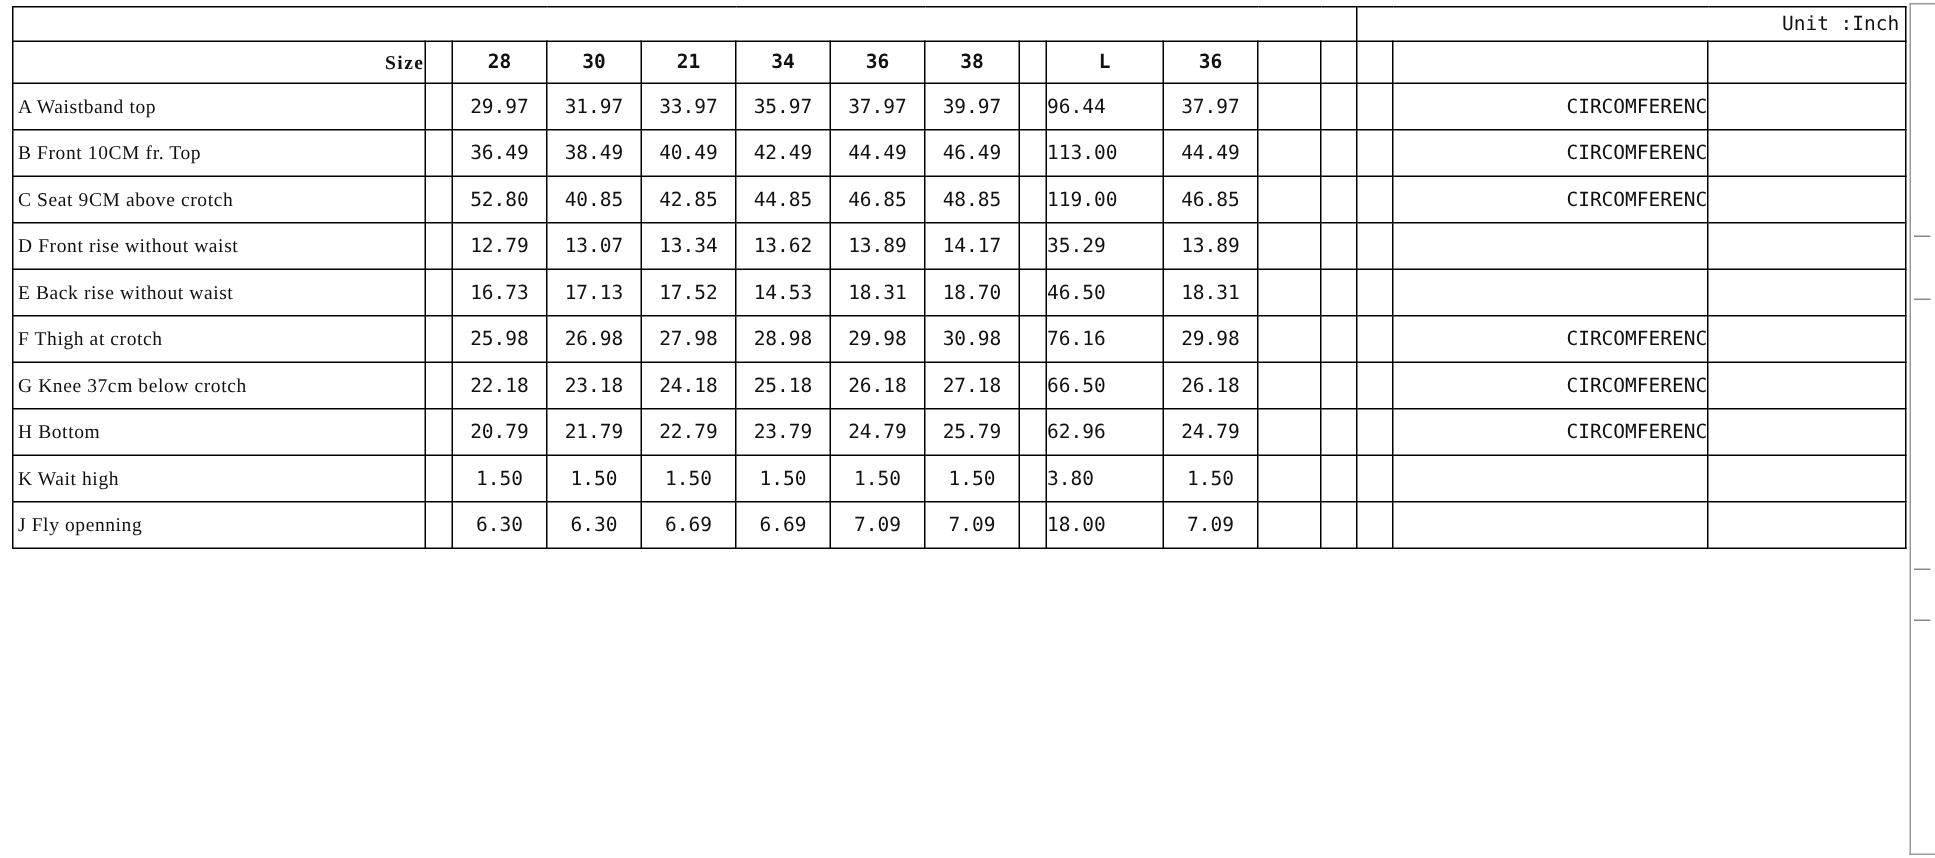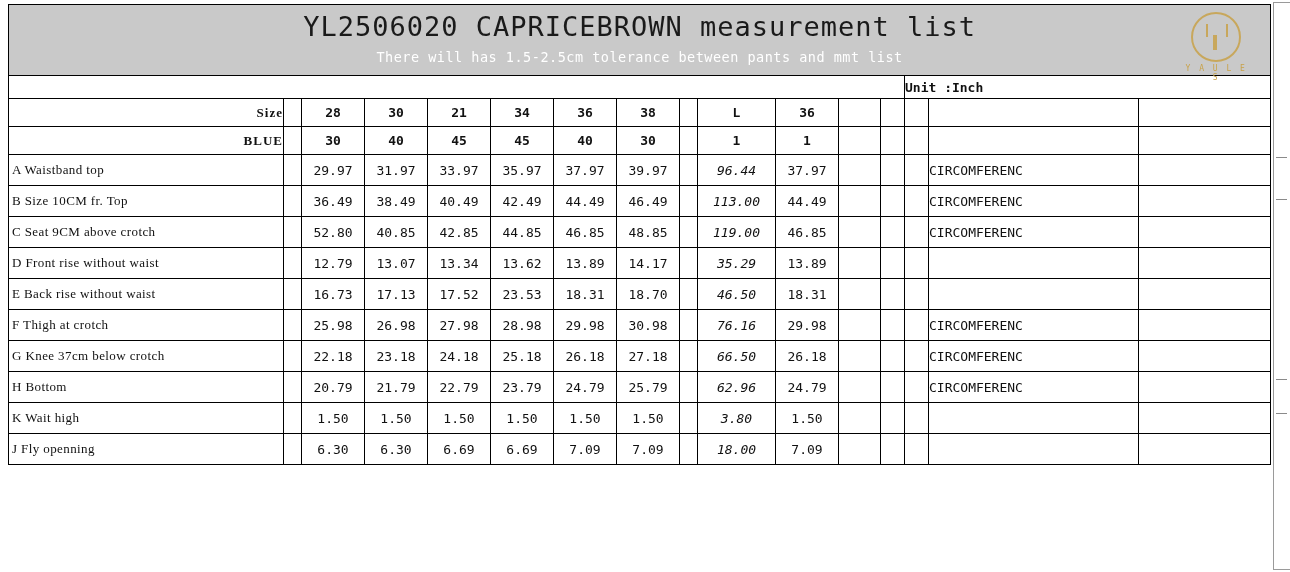--- a/index.html
+++ b/index.html
@@ -98,23 +98,23 @@
   .logo-text {
     font-family: "DejaVu Sans Mono", monospace;
     font-size: 8px;
     letter-spacing: 2px;
     color: #c8a24a;
     margin-top: 2px;
   }
 
   
   .unit-cell {
-    text-align: left;
-    font-family: "DejaVu Sans Mono", monospace;
-    font-weight: bold;
+    text-align: right;
+    font-family: "DejaVu Sans Mono", monospace;
+    font-weight: normal;
     font-size: 14px;
     padding-right: 4px !important;
     height: 22px;
     margin-top: 14px;
   }
 
   
   .hdr {
     text-align: right;
     font-weight: bold;
@@ -143,29 +143,28 @@
     margin-left: 36px;
   }
   .val {
     text-align: center;
     font-family: "DejaVu Sans Mono", monospace;
     font-size: 12.5px;
     color: #222222;
     height: 30px;
   }
   .val-big {
-    text-align: center;
+    text-align: left;
     font-family: "DejaVu Sans Mono", monospace;
     font-size: 15px;
     color: #111111;
     height: 30px;
-    font-style: italic;
   }
   .note {
-    text-align: left;
+    text-align: right;
     font-family: "DejaVu Sans Mono", monospace;
     font-size: 13px;
     color: #111111;
     white-space: nowrap;
   }
   .blank { }
 
   
   #right-strip {
     position: absolute;
@@ -209,30 +208,20 @@
       <col style="width:78px">
       <col style="width:63px">
       <col style="width:42px">
       <col style="width:24px">
       <col style="width:24px">
       <col style="width:210px">
       <col style="width:132px">
     </colgroup>
     <tbody id="table-body">
 
-      <tr>
-        <td class="title-cell" colspan="16">
-          <div class="title-main">YL2506020 CAPRICEBROWN measurement list</div>
-          <div class="title-sub">There will has 1.5-2.5cm tolerance between pants and mmt list</div>
-          <div class="logo-wrap">
-            <div class="logo-circle"></div>
-            <div class="logo-text">Y A U L E S</div>
-          </div>
-        </td>
-      </tr>
 
       <tr>
         <td colspan="13" class="blank">&nbsp;</td>
         <td colspan="3" class="unit-cell">Unit :Inch</td>
       </tr>
     <tr>
           <td class="hdr">Size</td>
           <td class="blank">&nbsp;</td>
           <td class="hdr-num">28</td>
           <td class="hdr-num">30</td>
@@ -243,57 +232,39 @@
           <td class="blank">&nbsp;</td>
           <td class="hdr-num">L</td>
           <td class="hdr-num">36</td>
           <td class="blank">&nbsp;</td>
           <td class="blank">&nbsp;</td>
           <td class="blank">&nbsp;</td>
           <td class="blank">&nbsp;</td>
           <td class="blank">&nbsp;</td>
         </tr>
         <tr>
-          <td class="hdr">BLUE</td>
-          <td class="blank">&nbsp;</td>
-          <td class="hdr-num">30</td>
-          <td class="hdr-num">40</td>
-          <td class="hdr-num">45</td>
-          <td class="hdr-num">45</td>
-          <td class="hdr-num">40</td>
-          <td class="hdr-num">30</td>
-          <td class="blank">&nbsp;</td>
-          <td class="hdr-num">1</td>
-          <td class="hdr-num">1</td>
-          <td class="blank">&nbsp;</td>
-          <td class="blank">&nbsp;</td>
-          <td class="blank">&nbsp;</td>
-          <td class="blank">&nbsp;</td>
-          <td class="blank">&nbsp;</td>
-        </tr>
-        <tr>
           <td class="rowlabel">A Waistband top</td>
           <td class="blank">&nbsp;</td>
           <td class="val">29.97</td>
           <td class="val">31.97</td>
           <td class="val">33.97</td>
           <td class="val">35.97</td>
           <td class="val">37.97</td>
           <td class="val">39.97</td>
           <td class="blank">&nbsp;</td>
           <td class="val-big">96.44</td>
           <td class="val">37.97</td>
           <td class="blank">&nbsp;</td>
           <td class="blank">&nbsp;</td>
           <td class="blank">&nbsp;</td>
           <td class="note">CIRCOMFERENC</td>
           <td class="blank">&nbsp;</td>
         </tr>
         <tr>
-          <td class="rowlabel">B Size 10CM fr. Top</td>
+          <td class="rowlabel">B Front 10CM fr. Top</td>
           <td class="blank">&nbsp;</td>
           <td class="val">36.49</td>
           <td class="val">38.49</td>
           <td class="val">40.49</td>
           <td class="val">42.49</td>
           <td class="val">44.49</td>
           <td class="val">46.49</td>
           <td class="blank">&nbsp;</td>
           <td class="val-big">113.00</td>
           <td class="val">44.49</td>
@@ -338,21 +309,21 @@
           <td class="blank">&nbsp;</td>
           <td class="note">&nbsp;</td>
           <td class="blank">&nbsp;</td>
         </tr>
         <tr>
           <td class="rowlabel">E Back rise without waist</td>
           <td class="blank">&nbsp;</td>
           <td class="val">16.73</td>
           <td class="val">17.13</td>
           <td class="val">17.52</td>
-          <td class="val">23.53</td>
+          <td class="val">14.53</td>
           <td class="val">18.31</td>
           <td class="val">18.70</td>
           <td class="blank">&nbsp;</td>
           <td class="val-big">46.50</td>
           <td class="val">18.31</td>
           <td class="blank">&nbsp;</td>
           <td class="blank">&nbsp;</td>
           <td class="blank">&nbsp;</td>
           <td class="note">&nbsp;</td>
           <td class="blank">&nbsp;</td>

